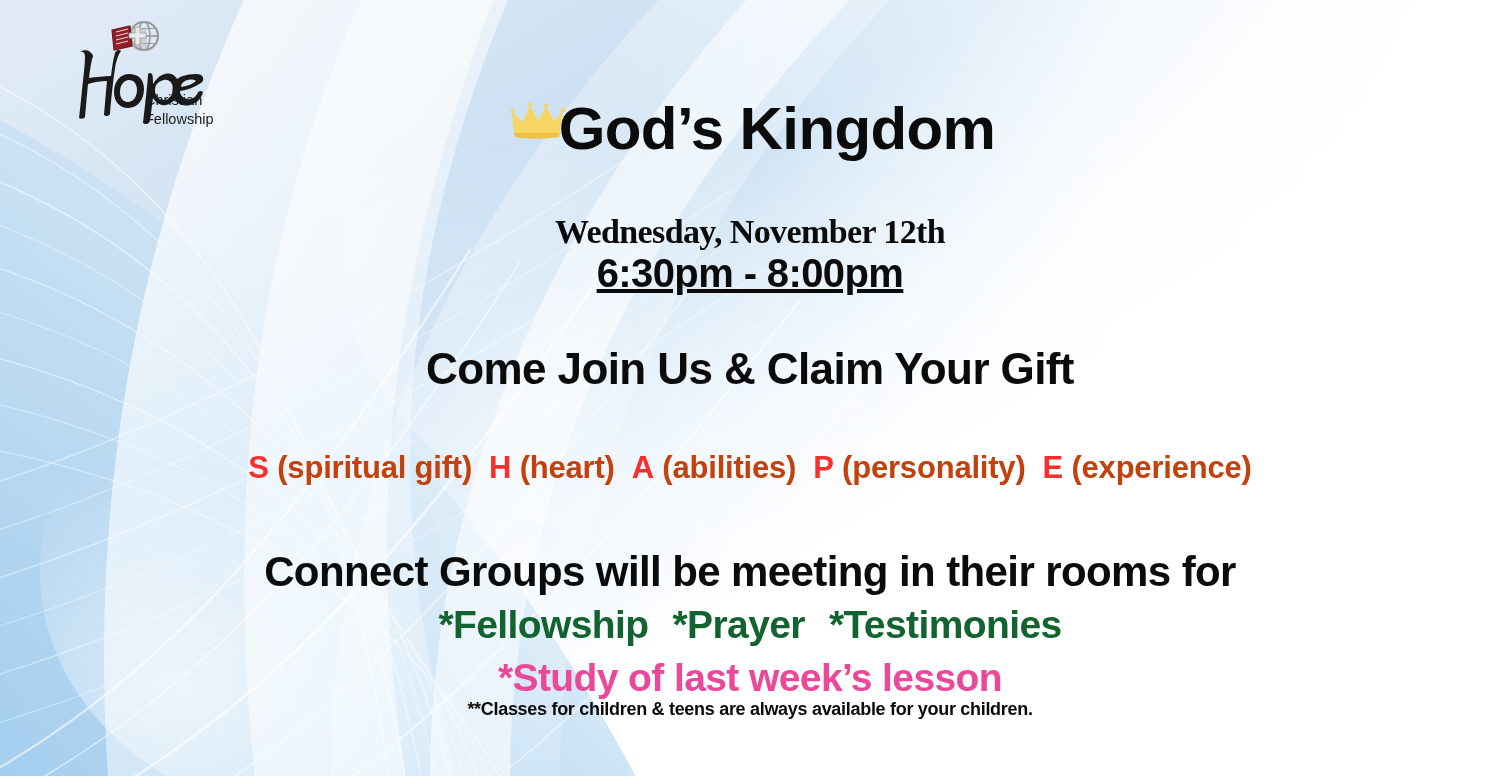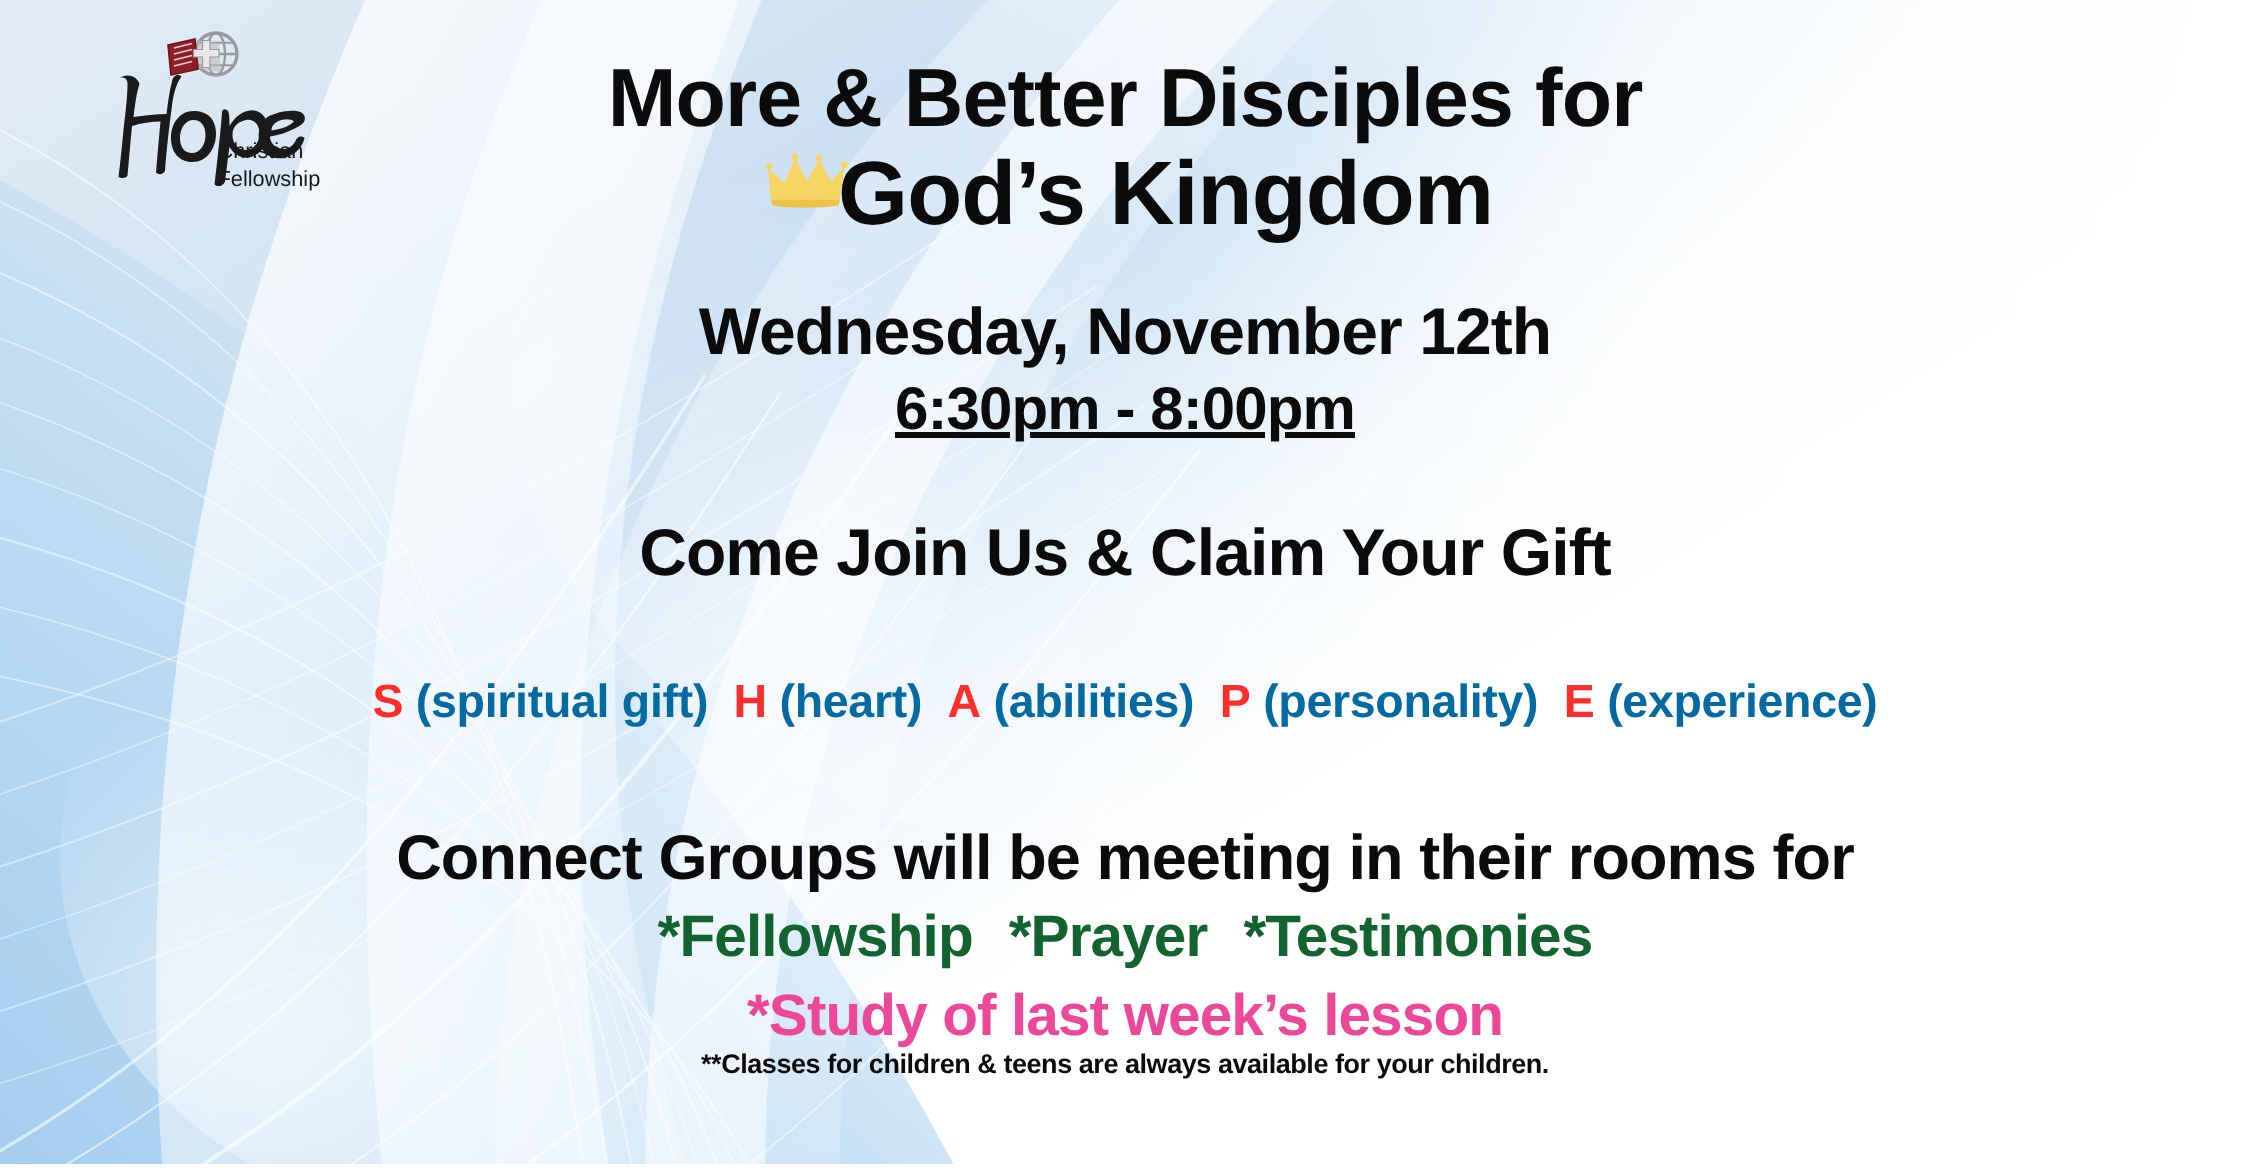--- a/index.html
+++ b/index.html
@@ -67,31 +67,31 @@
     position:relative;
     top:-13px;
     left:6px;
     margin-right:-16px;
     vertical-align:middle;
     width:54px;
     height:40px;
   }
   #crown svg { display:block; }
 
-  #date-line  { top:200px; font-size:44px; }
+  #date-line  { top:215px; font-size:34px;font-family:Liberation Serif, serif; }
   #time-line  { top:253px; font-size:40px;text-decoration:underline; }
   #cta-line   { top:347px; font-size:44px; }
 
   #shape-line {
     top:452px;
     font-size:31px;
     letter-spacing:-0.2px;
   }
   #shape-line .sl { color:#fa2f2c; font-weight:bold; }
-  #shape-line .sw { color:#0369a1; font-weight:bold; }
+  #shape-line .sw { color:#c2410c; font-weight:bold; }
   #shape-line .grp { display:inline-block; }
   #shape-line .gap { display:inline-block; width:17px; }
 
   #cg-line    { top:551px; font-size:42px; }
   #green1     { top:605px; font-size:39px; color:#12632f; }
   #green2     { top:658px; font-size:39px; color:#ec4899; }
   #green1 .gg { display:inline-block; }
   #green1 .gap2 { display:inline-block; width:24px; }
 
   #footnote   { top:700px; font-size:18px; letter-spacing:-0.3px; }
@@ -213,21 +213,20 @@
         <path d="M111,58 C103,60 99,68 101,77 C103,86 112,90 121,86 C126,84 130,79 131,74 C129,72 126,73 125,76 C123,80 119,82 115,81 C111,80 108,77 108,73 C115,72 123,69 129,65 C132,63 132,59 129,57 C125,55 117,56 111,58 Z M113,63 C117,61 122,61 124,63 C121,66 116,68 109,69 C109,66 111,64 113,63 Z"></path>
       </g>
 
       <text x="73" y="87" font-family="Liberation Sans, sans-serif" font-size="14.5" fill="#1a1a1a">Christian</text>
       <text x="73" y="106" font-family="Liberation Sans, sans-serif" font-size="14.5" fill="#1a1a1a">Fellowship</text>
     </svg>
   </div>
 
   <div id="content">
 
-    <div class="headline" id="title-l1">More &amp; Better Disciples for</div>
 
     <div class="headline" id="title-l2">
       <span id="crown">
         <svg viewBox="0 0 54 40" xmlns="http://www.w3.org/2000/svg">
           <path d="M3,33 L1,12 L12,22 L19,5 L27,21 L35,6 L43,21 L52,11 L49,33 Z" fill="#f7d563"></path>
           <path d="M3,33 L49,33 L48,37 C34,39 17,39 4,37 Z" fill="#edc144"></path>
           <circle cx="1.6" cy="11" r="2.3" fill="#f7d563"></circle>
           <circle cx="52" cy="10" r="2.3" fill="#f7d563"></circle>
           <circle cx="19" cy="4.5" r="2.1" fill="#f7d563"></circle>
           <circle cx="35" cy="5.5" r="2.1" fill="#f7d563"></circle>

